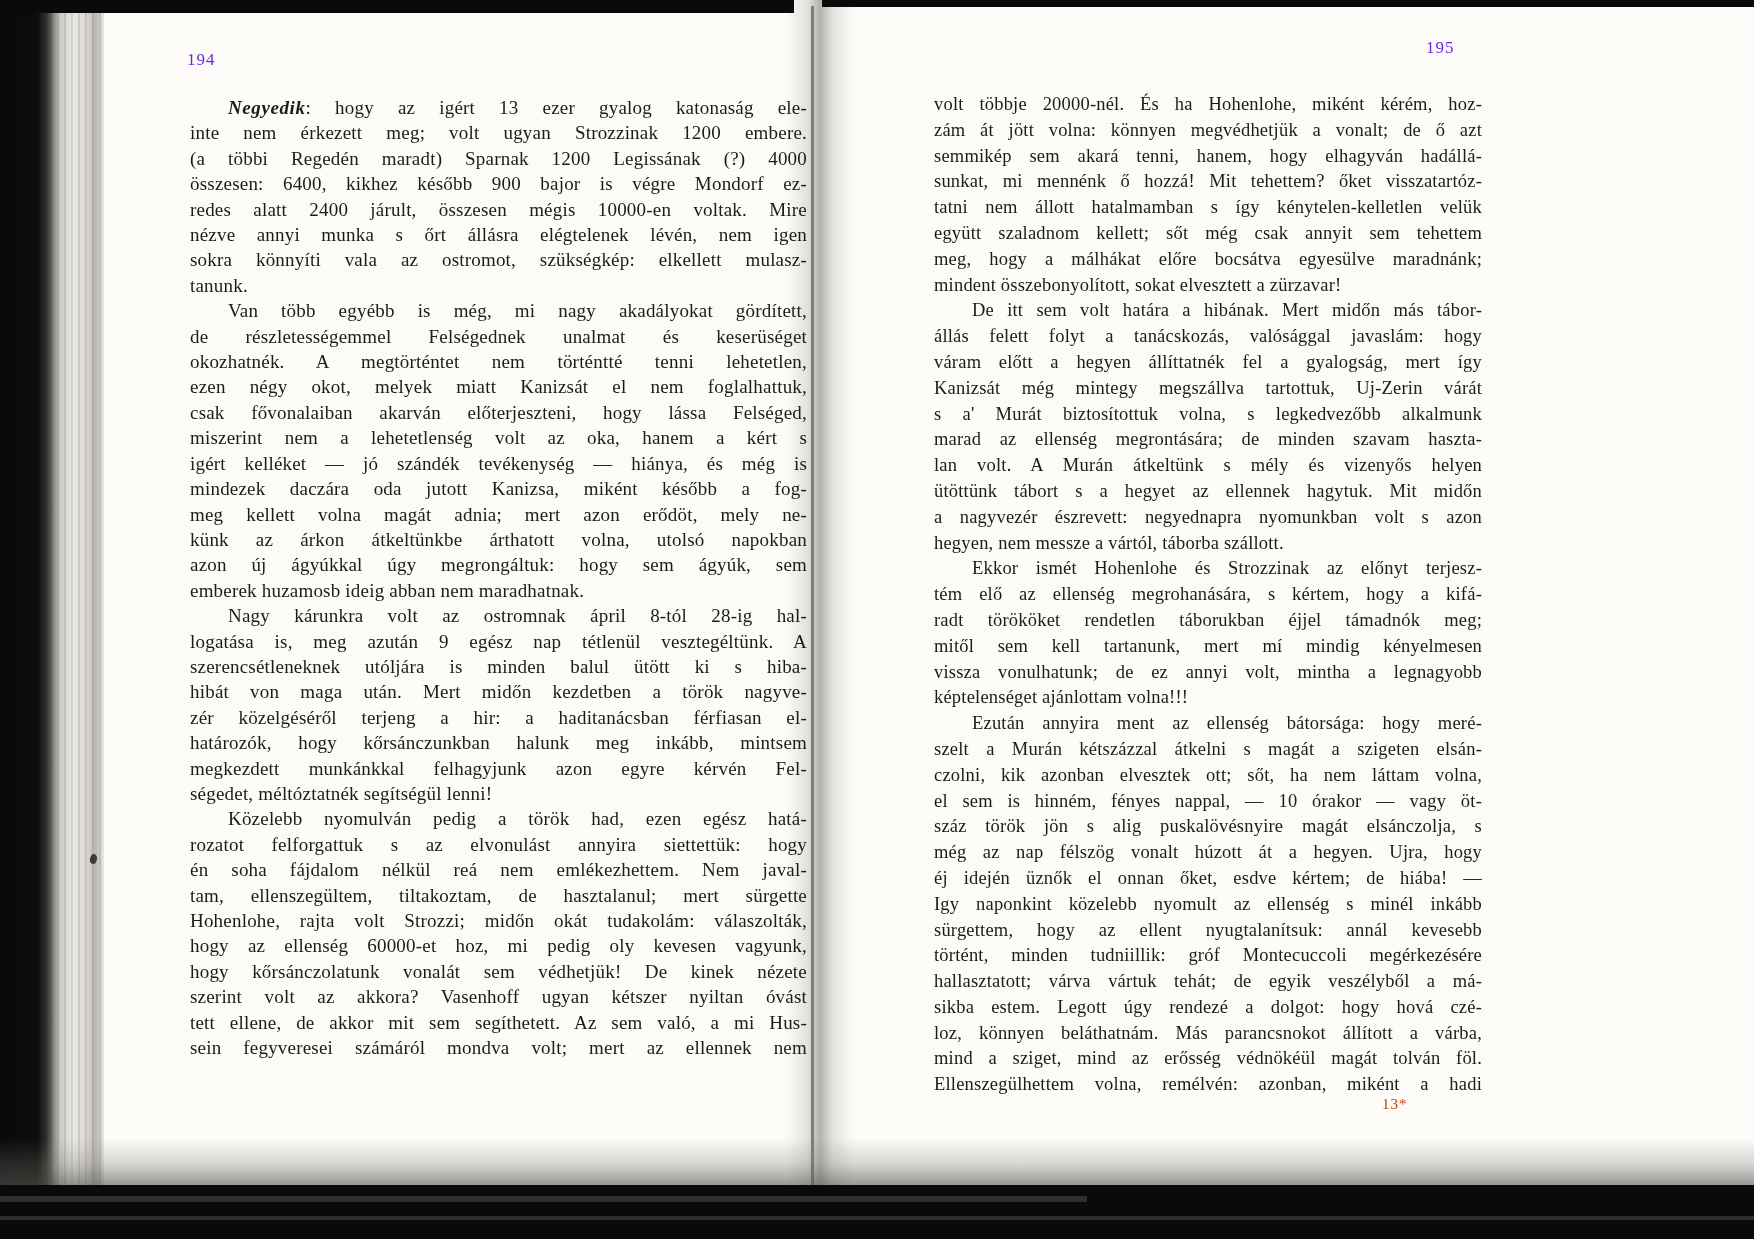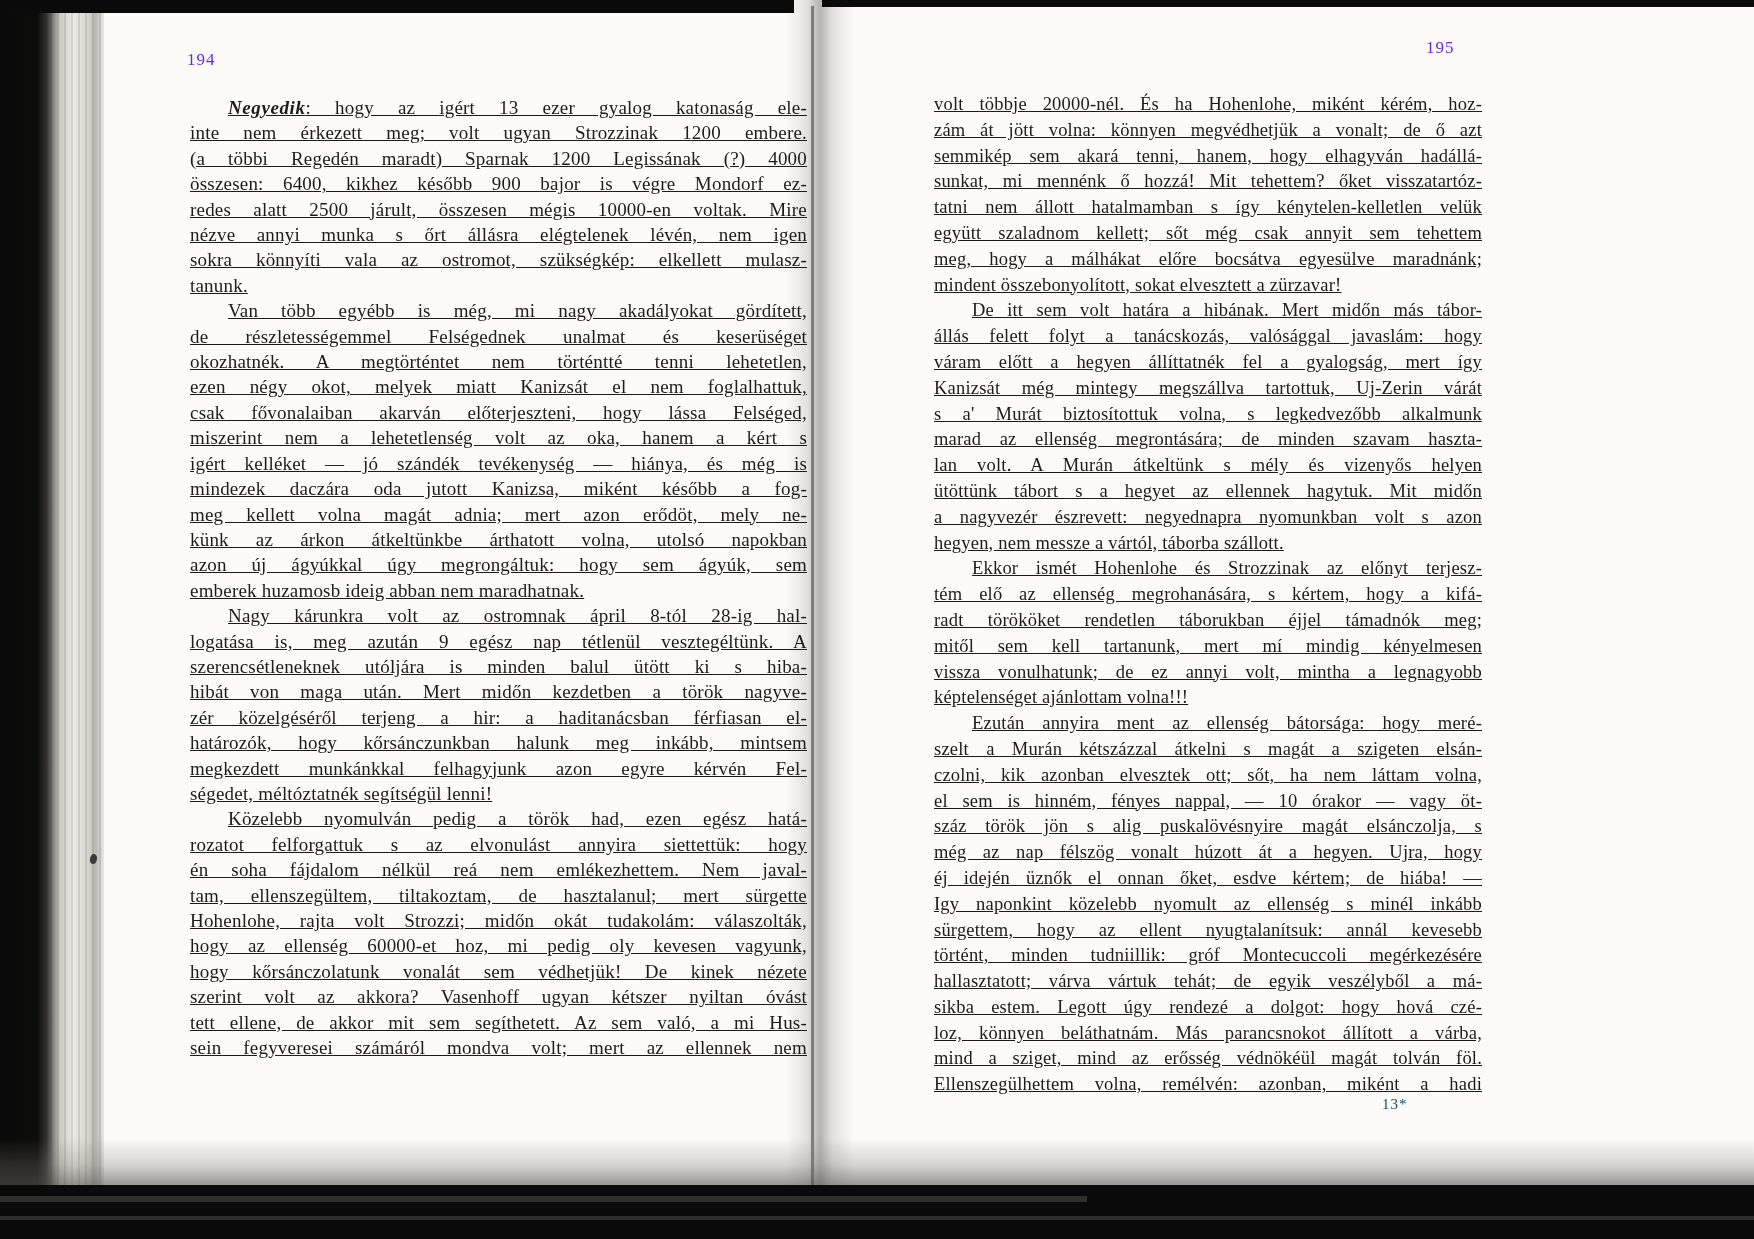--- a/index.html
+++ b/index.html
@@ -40,30 +40,30 @@
   .bottom-bar { position:absolute; left:0; top:1185px; width:1754px; height:54px; background:var(--scan, #0a0a0a); z-index:5; }
   .bottom-bar::before { content:""; position:absolute; left:0; top:11px; width:62%; height:6px; background:#4d4c49; opacity:0.55; }
   .bottom-bar::after  { content:""; position:absolute; left:0; top:31px; width:100%; height:4px; background:#5a5955; opacity:0.45; }
   .speck { position:absolute; left:90px; top:854px; width:7px; height:10px; background:#3c3b39; border-radius:45% 60% 50% 55%; transform:rotate(18deg); z-index:4; }
 
   
   .page-num { position:absolute; z-index:3; font-size:17px; letter-spacing:1px; color:#6d28d9; }
   .page-num.left  { left:187px;  top:50px; }
   .page-num.right { left:1426px; top:38px; }
 
-  .text-col { position:absolute; z-index:3; text-rendering:optimizeLegibility;text-decoration:underline; }
+  .text-col { position:absolute; z-index:3; text-rendering:optimizeLegibility; }
   #left-text  { left:190px; top:95px; width:617px; font-size:19px;   line-height:25.4px; letter-spacing:0.2px; }
   #right-text { left:934px; top:92px; width:548px; font-size:18.5px; line-height:25.8px; letter-spacing:0.2px; }
 
   .line { text-align:justify; }
   .line.just { text-align-last:justify; }
   .line.indent { text-indent:38px; }
   .lead { font-weight:bold; font-style:italic; letter-spacing:0.6px; }
 
-  .sig-mark { position:absolute; left:1382px; top:1096px; z-index:3; font-size:15px; letter-spacing:1px; color:#0c4a6e; }
+  .sig-mark { position:absolute; left:1382px; top:1096px; z-index:3; font-size:15px; letter-spacing:1px; color:#c2410c; }
 </style>
 </head>
 <body>
 
 <div class="canvas">
 
   <div class="left-edge"></div>
   <div class="edge-streaks"></div>
   <div class="gutter"></div>
   <div class="gutter-line"></div>
@@ -72,21 +72,21 @@
   <div class="bottom-shadow"></div>
   <div class="bottom-bar"></div>
   <div class="speck"></div>
 
   <div class="page-num left">194</div>
   <div id="left-text" class="text-col">
       <div class="line just indent"><span class="lead">Negyedik</span>: hogy az igért 13 ezer gyalog katonaság ele-</div>
       <div class="line just">inte nem érkezett meg; volt ugyan Strozzinak 1200 embere.</div>
       <div class="line just">(a többi Regedén maradt) Sparnak 1200 Legissának (?) 4000</div>
       <div class="line just">összesen: 6400, kikhez később 900 bajor is végre Mondorf ez-</div>
-      <div class="line just">redes alatt 2500 járult, összesen mégis 10000-en voltak. Mire</div>
+      <div class="line just">redes alatt 2400 járult, összesen mégis 10000-en voltak. Mire</div>
       <div class="line just">nézve annyi munka s őrt állásra elégtelenek lévén, nem igen</div>
       <div class="line just">sokra könnyíti vala az ostromot, szükségkép: elkellett mulasz-</div>
       <div class="line">tanunk.</div>
       <div class="line just indent">Van több egyébb is még, mi nagy akadályokat gördített,</div>
       <div class="line just">de részletességemmel Felségednek unalmat és keserüséget</div>
       <div class="line just">okozhatnék. A megtörténtet nem történtté tenni lehetetlen,</div>
       <div class="line just">ezen négy okot, melyek miatt Kanizsát el nem foglalhattuk,</div>
       <div class="line just">csak fővonalaiban akarván előterjeszteni, hogy lássa Felséged,</div>
       <div class="line just">miszerint nem a lehetetlenség volt az oka, hanem a kért s</div>
       <div class="line just">igért kelléket — jó szándék tevékenység — hiánya, és még is</div>

